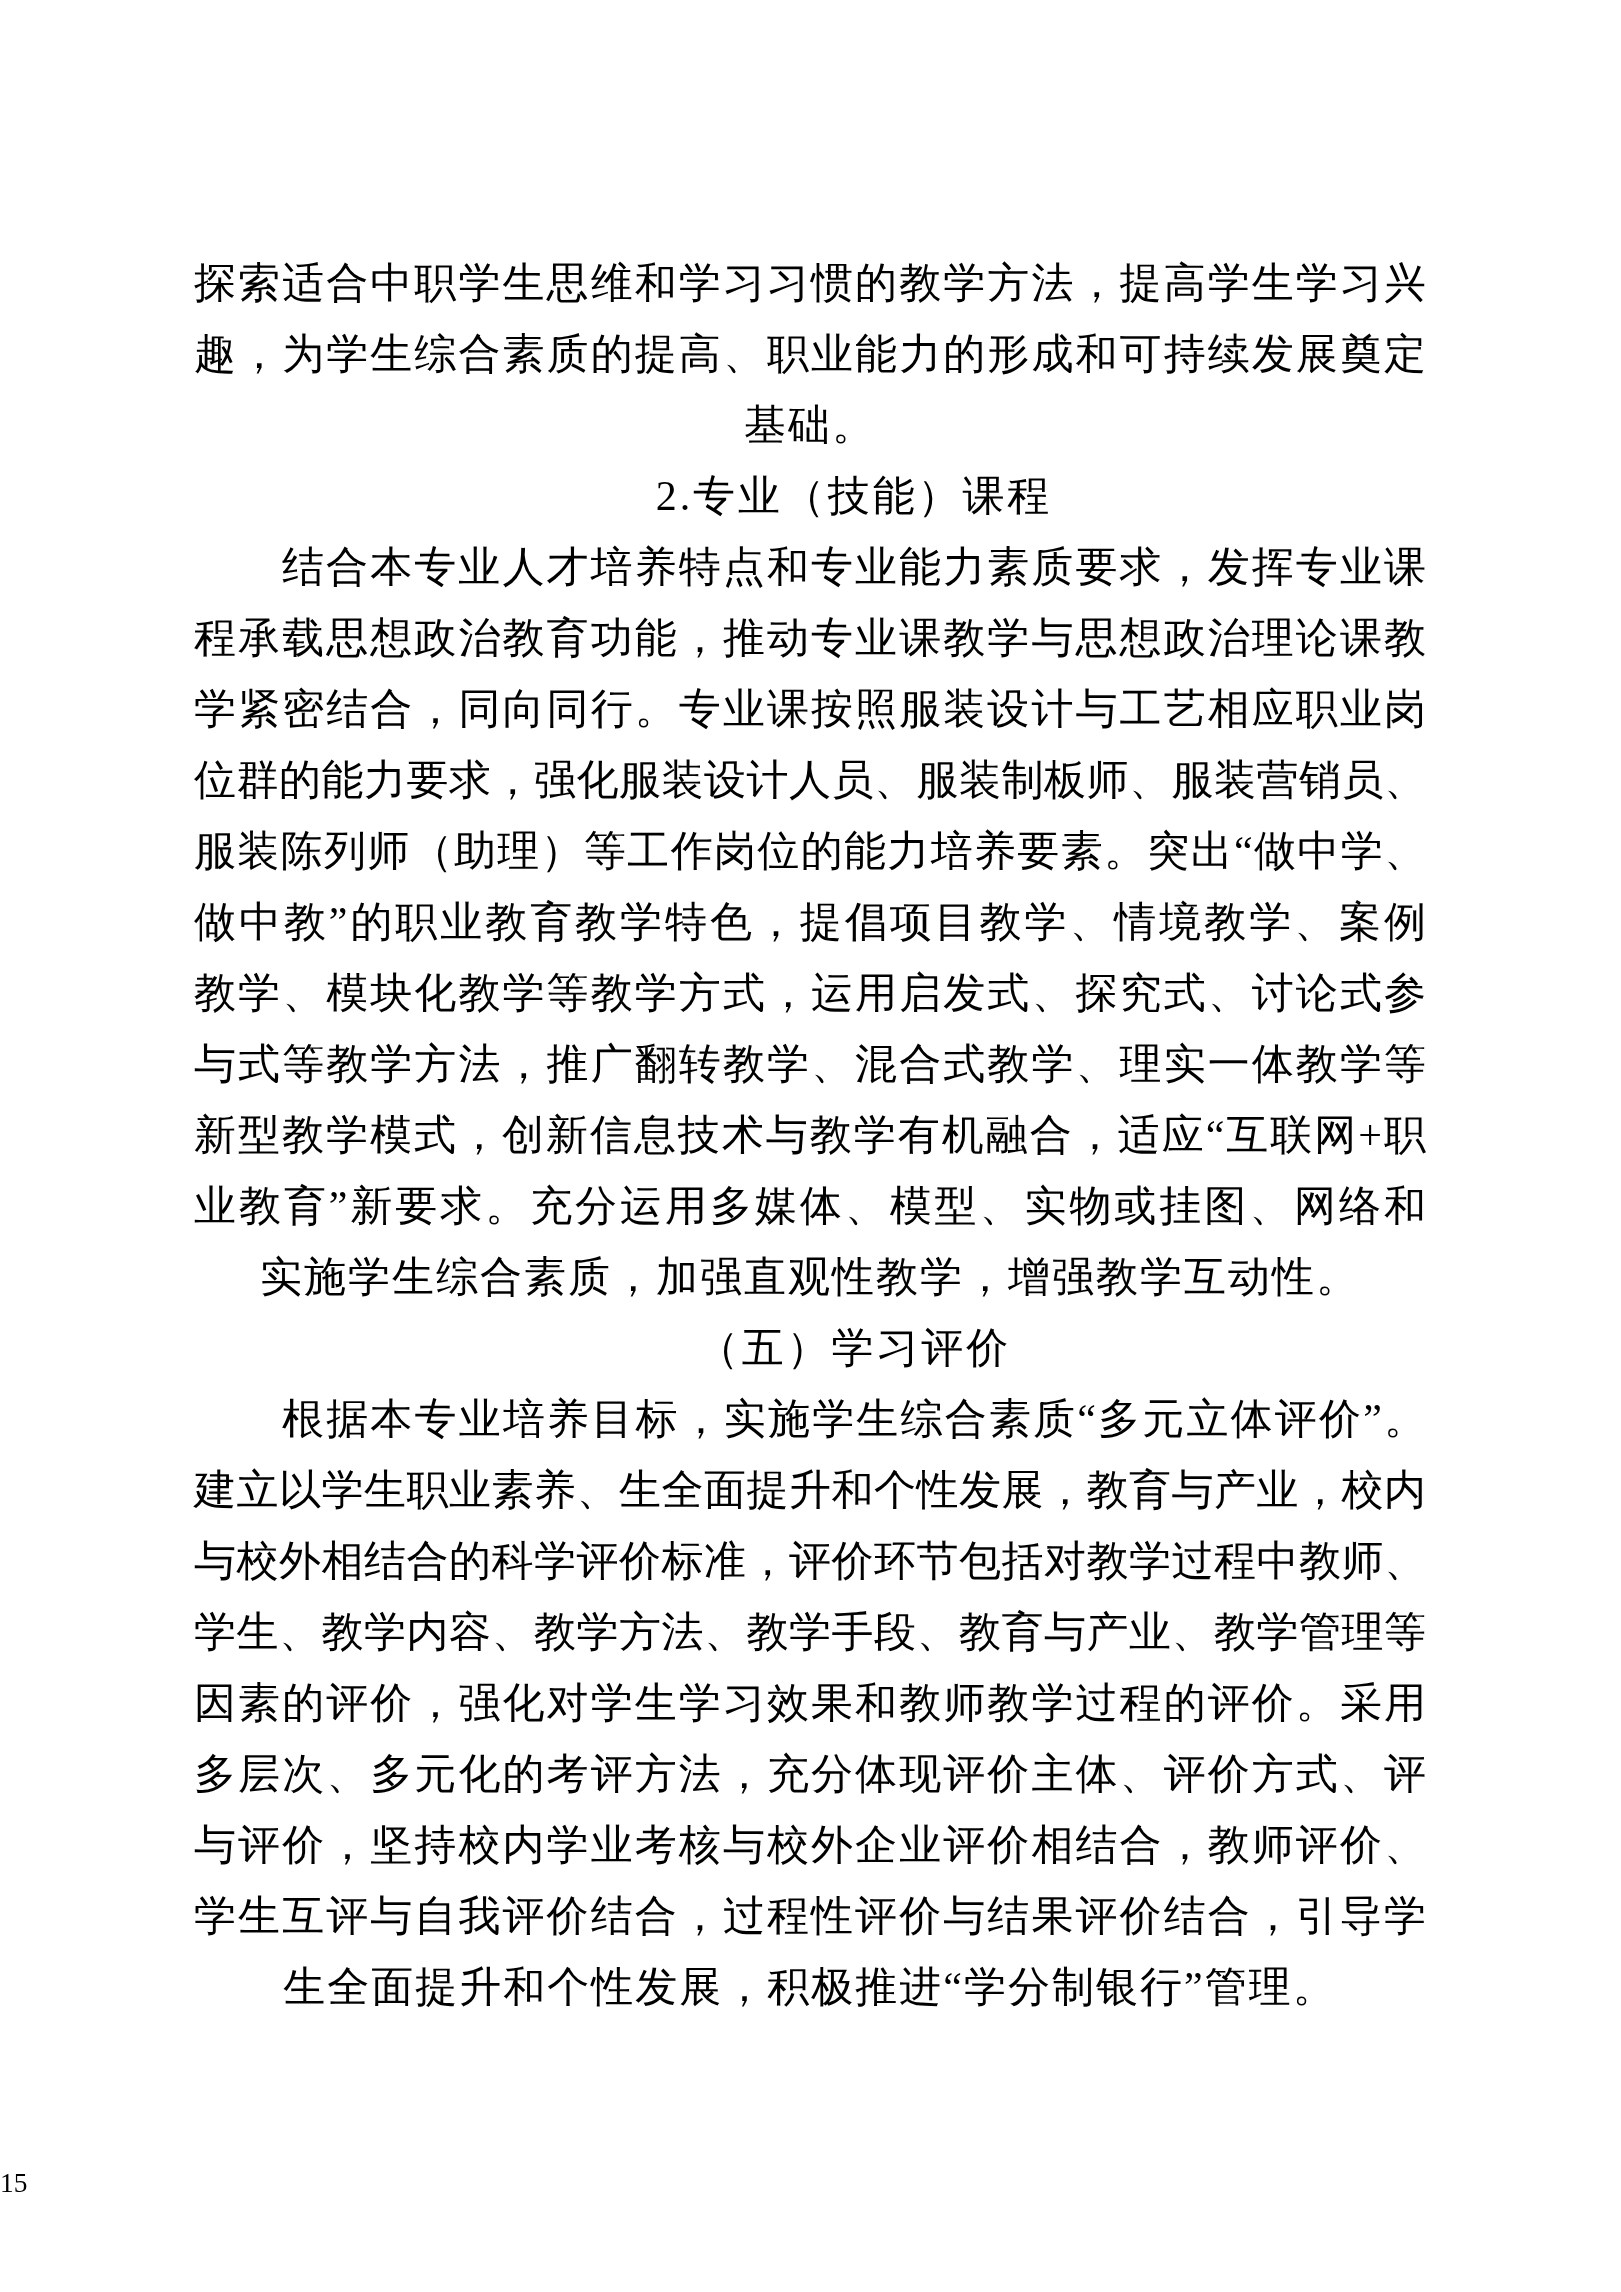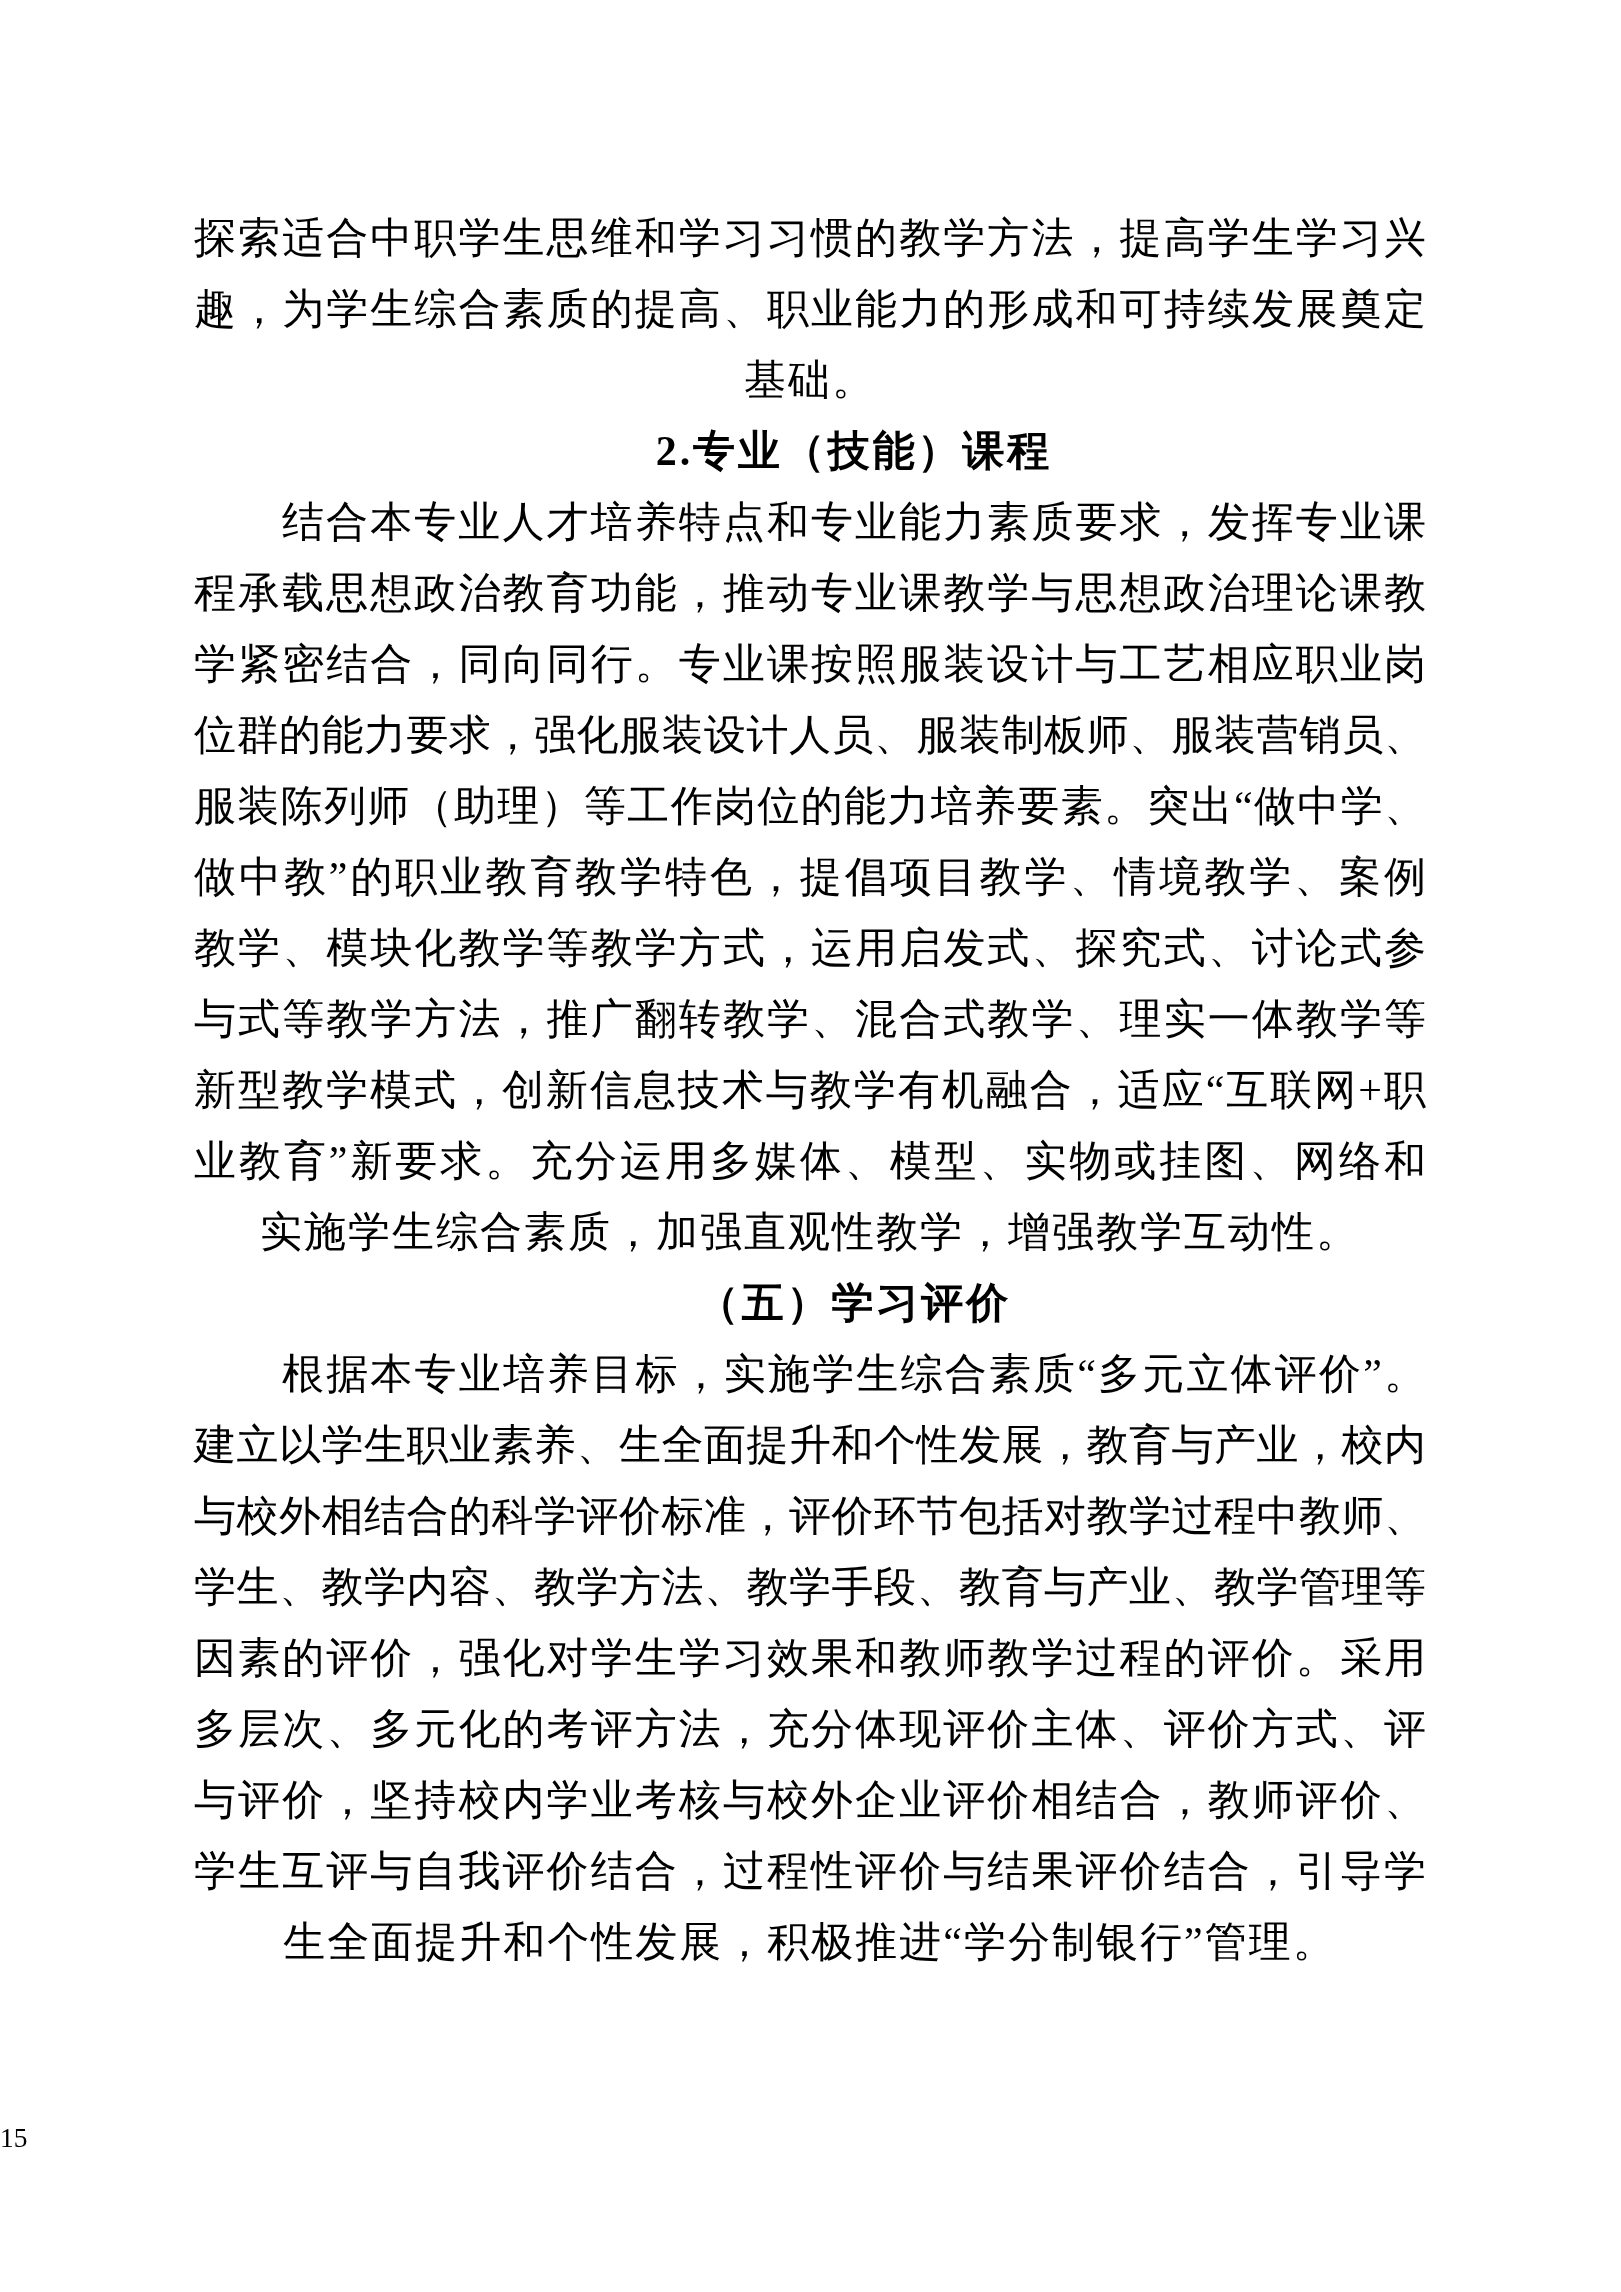--- a/index.html
+++ b/index.html
@@ -12,20 +12,21 @@
     background: #ffffff;
     position: relative;
     font-family: "Liberation Serif", "DejaVu Serif", serif;
     color: #000000;
     overflow: hidden;
   }
   .page {
     position: absolute;
     inset: 0;
     background: #ffffff;
+    margin-top: 45px;
   }
   .text-area {
     position: absolute;
     left: 194px;
     top: 203px;
     width: 1232px;
   }
   .line {
     font-size: 42px;
     height: 71px;
@@ -38,21 +39,21 @@
     white-space: normal;
     letter-spacing: 0;
     text-align: justify;
     text-align-last: justify;
     text-justify: inter-character;
   }
   .line.indent {
     padding-left: 88px;
   }
   .line.heading {
-    font-weight: bold;
+    font-weight: normal;
     letter-spacing: 2.9px;
   }
   .page-number {
     position: absolute;
     top: 2123px;
     left: 0;
     width: 100%;
     font-size: 27.4px;
     line-height: 31px;
     color: #000000;

